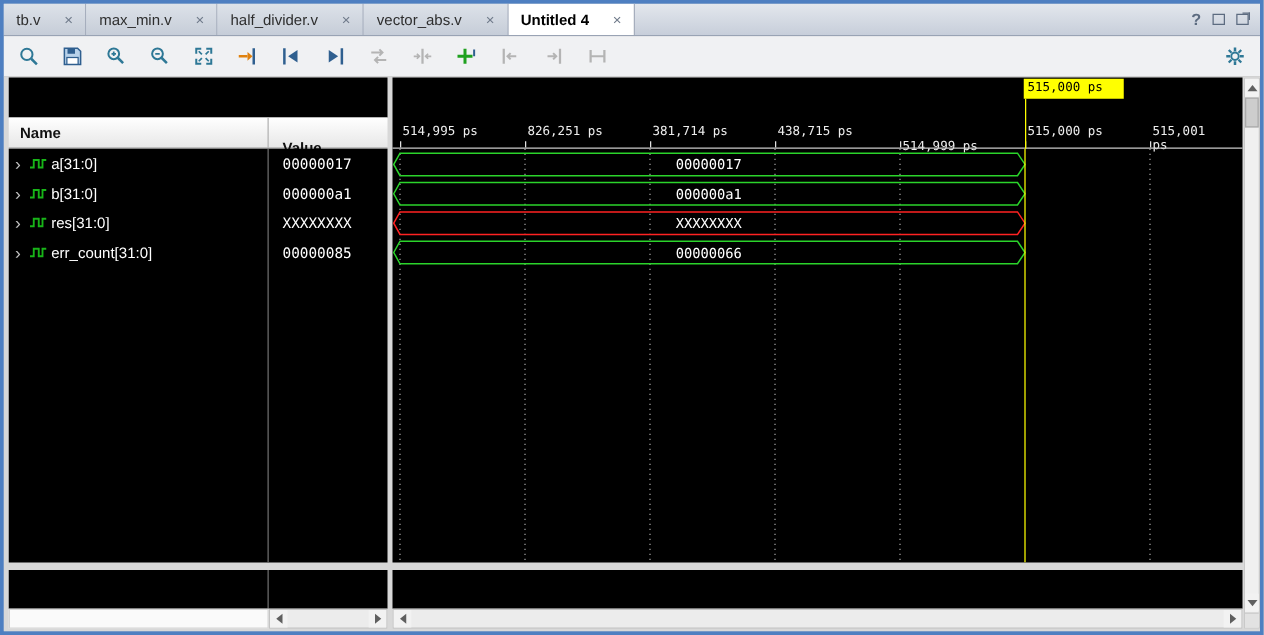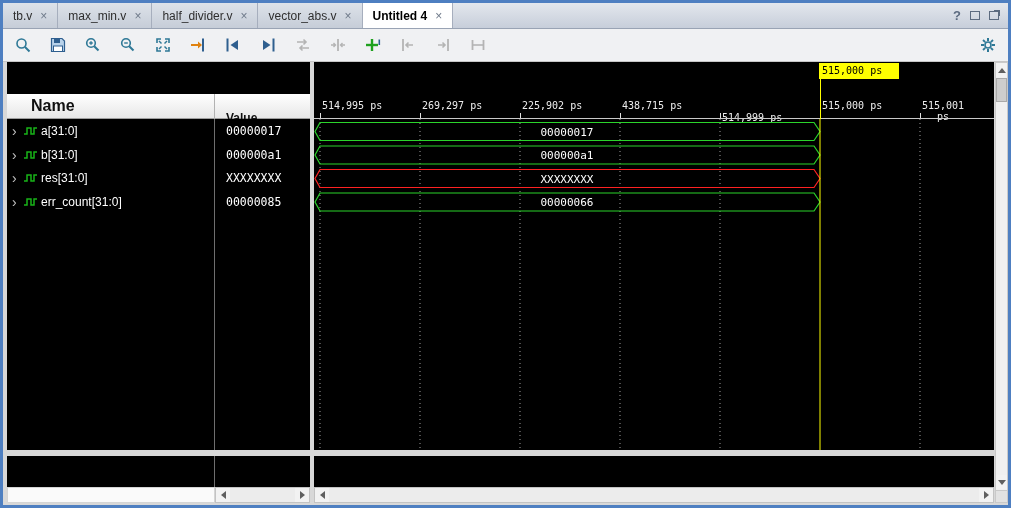--- a/index.html
+++ b/index.html
@@ -3,21 +3,21 @@
 <meta charset="utf-8">
 <style>
   * { margin:0; padding:0; box-sizing:border-box; }
   body { width:1011px; height:508px; font-family:"Liberation Sans", sans-serif; background:#fff; }
   .window { position:relative; width:1011px; height:508px; border:3px solid #4e7fc1; background:#d8d8d8; overflow:hidden; }
 
   
   .tabbar { position:absolute; left:0; top:0; width:1005px; height:26px;
             background:linear-gradient(#e3e7ed,#c7ceda); border-bottom:1px solid #99a3b4;
             display:flex; align-items:stretch; }
-  .tab { display:flex; align-items:center; gap:8px; padding:0 10px;
+  .tab { display:flex; align-items:center; gap:19px; padding:0 10px;
          border-right:1px solid #a6aebd; font-size:12px; color:#2e2e2e;
          background:linear-gradient(#dde2e9,#c6cdd8); white-space:nowrap; }
   .tab.active { background:#ffffff; font-weight:bold; color:#000;text-align:right; }
   .tab .close { color:#6f7a8a; font-size:12px; font-weight:normal; }
   .tabbar-right { margin-left:auto; display:flex; align-items:center; gap:9px; padding-right:9px; color:#5c6b80; }
   .help-glyph { font-size:13px; font-weight:bold; }
   .winbox { width:10px; height:9px; border:1px solid #5c6b80; }
   .winbox.float { position:relative; }
   .winbox.float::after { content:""; position:absolute; right:-2px; top:-2px; width:5px; height:5px; border-top:1px solid #5c6b80; border-right:1px solid #5c6b80; }
 
@@ -29,21 +29,21 @@
   .tbtn-right { position:absolute; right:9px; top:5px; }
 
   
   .main { position:absolute; left:0; top:59px; width:1005px; height:443px; background:#d8d8d8; }
 
   
   .lpanel { position:absolute; left:4px; top:0; width:303px; height:441px; }
   .lp-top { position:absolute; left:0; top:0; width:303px; height:32px; background:#000; }
   .lp-header { position:absolute; left:0; top:32px; width:303px; height:25px;
                background:linear-gradient(#ffffff,#e7e7e7); border-bottom:1px solid #9e9e9e; }
-  .lp-header .hname { position:absolute; left:24px; top:0; line-height:24px; font-size:16px; font-weight:bold; color:#111; }
+  .lp-header .hname { position:absolute; left:9px; top:0; line-height:24px; font-size:12px; font-weight:bold; color:#111; }
   .lp-header .hvalue { position:absolute; left:219px; top:0; line-height:24px; font-size:12px; font-weight:bold; color:#111;margin-top:12px; }
   .lp-header .hdiv { position:absolute; left:207px; top:0; width:1px; height:25px; background:#b2b2b2; }
   .lp-rows { position:absolute; left:0; top:57px; width:303px; height:331px; background:#000; }
   .lp-rows .coldiv { position:absolute; left:207px; top:0; width:1px; height:331px; background:#6e6e6e; }
   .sig-row { position:absolute; left:0; width:303px; height:23px; }
   .sig-row .expand { position:absolute; left:5px; top:3px; color:#c2c2c2; font-size:14px; line-height:16px; }
   .sig-row .wicon { position:absolute; left:16px; top:5px; }
   .sig-row .sname { position:absolute; left:34px; top:0; line-height:23px; font-size:12px; color:#fff; }
   .sig-row .sval  { position:absolute; left:219px; top:0; line-height:23px; font-size:11.5px; color:#fff;
                     font-family:"DejaVu Sans Mono", monospace; }
@@ -52,21 +52,21 @@
   .lp-hscroll { position:absolute; left:0; top:425px; width:303px; height:16px; }
   .lp-hscroll .blank { position:absolute; left:0; top:0; width:208px; height:16px; background:#fafafa; border:1px solid #d5d5d5; }
   .sbar { position:absolute; top:0; height:16px; background:#ececec; border:1px solid #c3c3c3; }
   .sbtn { position:absolute; top:0; width:14px; height:14px; display:flex; align-items:center; justify-content:center; background:#f2f2f2; }
 
   
   .wpanel { position:absolute; left:311px; top:0; width:632px; height:441px; }
   .wv-black { position:absolute; left:0; top:0; width:680px; height:388px; background:#000; }
   .cursor-label { position:absolute; left:505px; top:1px; width:80px; height:16px; background:#ffff00;
                   color:#000; font-family:"DejaVu Sans Mono", monospace; font-size:10px; line-height:16px; padding-left:3px; }
-  .tick-label { position:absolute; top:38px; color:#ededed; font-family:"DejaVu Sans Mono", monospace; font-size:10px;text-align:center; }
+  .tick-label { position:absolute; top:38px; color:#ededed; font-family:"DejaVu Sans Mono", monospace; font-size:10px; }
   .tick-mark { position:absolute; top:51px; width:1px; height:5px; background:#e0e0e0; }
   .axis-line { position:absolute; left:0; top:56px; width:680px; height:1px; background:#c9c9c9; }
   .wave-svg { position:absolute; left:0; top:57px; }
   .cursor-top { position:absolute; left:506px; top:17px; width:1px; height:40px; background:#ffff00; }
   .wv-lower { position:absolute; left:0; top:394px; width:680px; height:31px; background:#000; }
   .wv-hscroll { position:absolute; left:0; top:425px; width:680px; height:16px; background:#ececec; border:1px solid #c3c3c3; }
 
   
   .vscroll { position:absolute; left:992px; top:0; width:13px; height:441px; background:#f0f0f0; border:1px solid #c9c9c9; }
   .vs-up { position:absolute; left:0; top:0; width:11px; height:14px; background:#f2f2f2; display:flex; align-items:center; justify-content:center; }
@@ -287,22 +287,22 @@
         </div>
       </div>
     </div>
 
     <div class="wpanel">
       <div class="wv-black"></div>
 
       <div class="cursor-label">515,000 ps</div>
 
       <span class="tick-label" style="left:8px;">514,995 ps</span>
-      <span class="tick-label" style="left:108px;">269,297 ps</span>
-      <span class="tick-label" style="left:208px;">225,902 ps</span>
+      <span class="tick-label" style="left:108px;">826,251 ps</span>
+      <span class="tick-label" style="left:208px;">381,714 ps</span>
       <span class="tick-label" style="left:308px;">438,715 ps</span>
       <span class="tick-label" style="left:408px;margin-top:12px;">514,999 ps</span>
       <span class="tick-label" style="left:508px;">515,000 ps</span>
       <span class="tick-label" style="left:608px;">515,001 ps</span>
 
       <span class="tick-mark" style="left:6px;"></span>
       <span class="tick-mark" style="left:106px;"></span>
       <span class="tick-mark" style="left:206px;"></span>
       <span class="tick-mark" style="left:306px;"></span>
       <span class="tick-mark" style="left:406px;"></span>

